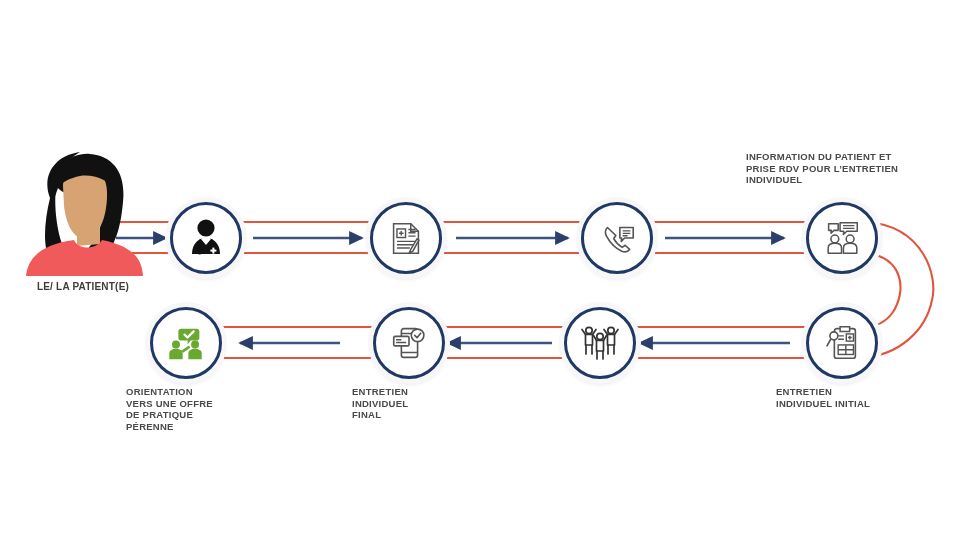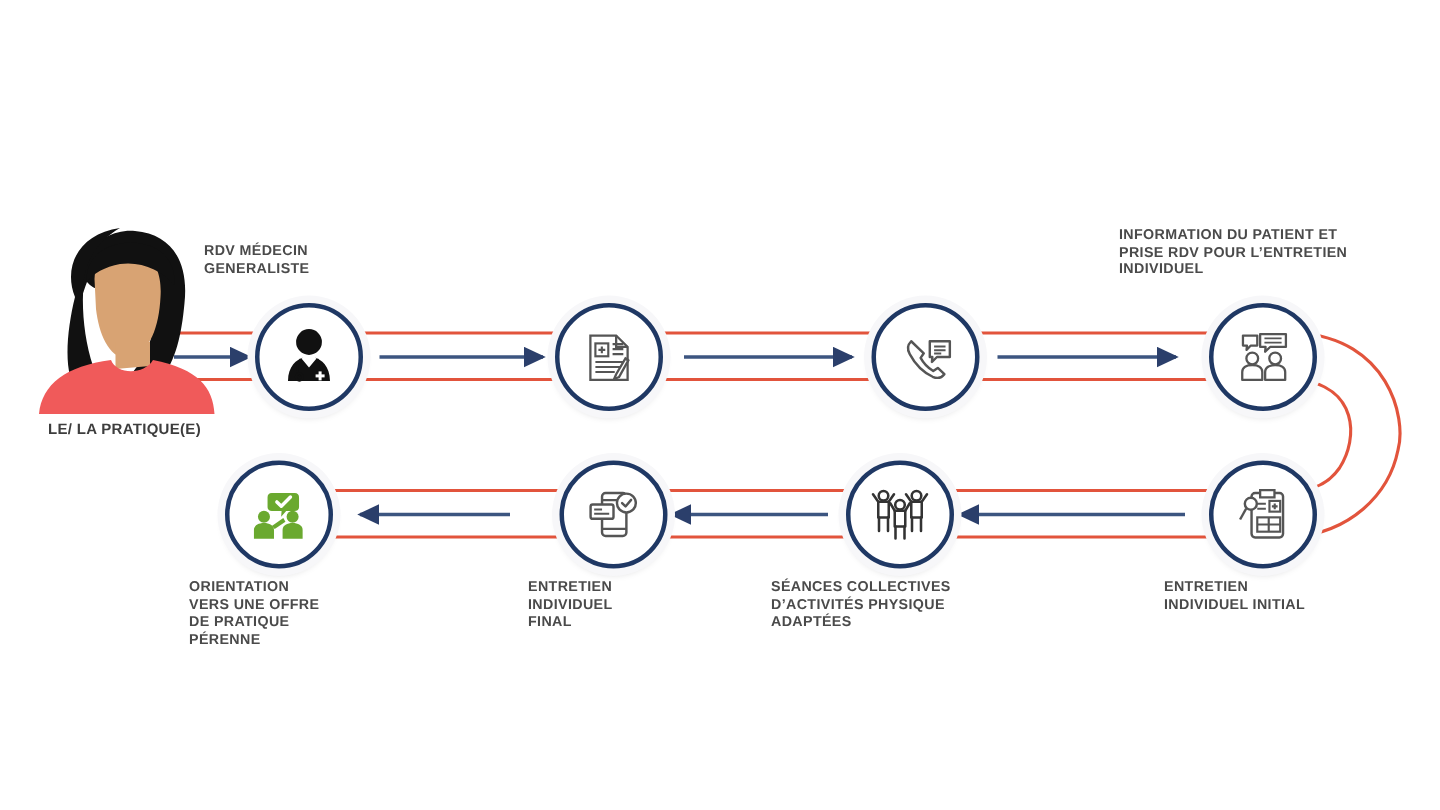--- a/index.html
+++ b/index.html
@@ -84,24 +84,22 @@
                C32,56 34,78 40,96 C44,110 38,118 30,112 C20,104 22,74 28,50 Z" fill="#111111"></path>
       <path d="M41,38 C41,24 56,18 68,20 C82,22 86,36 85,50
                C84,70 78,86 66,90 C52,94 44,76 42,58 Z" fill="#d8a373"></path>
       <path d="M55,80 L78,80 L78,96 L55,98 Z" fill="#d8a373"></path>
       <path d="M4,128 C6,108 22,96 52,92 C56,102 74,102 80,92
                C110,98 120,110 121,128 Z" fill="#f05a5a"></path>
       <path d="M36,40 C34,22 52,12 70,14 C88,16 96,30 94,42
                C86,32 72,26 58,28 C48,30 40,34 36,40 Z" fill="#111111"></path>
     </svg>
   </div>
-  <div id="patient-label">LE/ LA PRATIQUE(E)</div>
-
-  <div class="label" style="left:136px;top:162px;width:150px;">RDV MÉDECIN
-GENERALISTE</div>
+  <div id="patient-label">LE/ LA PATIENT(E)</div>
+
   <div class="node" style="left:170px;top:202px;">
     <svg width="44" height="44" viewBox="0 0 44 44">
       <circle cx="22" cy="12" r="8.6" fill="#111111"></circle>
       <path d="M8,38 C8,28 14,23.5 18,22.5 L22,28 L26,22.5 C30,23.5 36,28 36,38 Z" fill="#111111"></path>
       <path d="M17,23 L22,29 L27,23 L25.4,22.2 L22,26.3 L18.6,22.2 Z" fill="#ffffff"></path>
       <path d="M16.5,23.5 C13.5,27 13.2,32.5 16.3,34.6" fill="none" stroke="#111111" stroke-width="1.5"></path>
       <circle cx="15.6" cy="35.4" r="2.3" fill="none" stroke="#111111" stroke-width="1.5"></circle>
       <path d="M27.5,23.5 C30.5,27 30.8,31 29.4,33.2" fill="none" stroke="#111111" stroke-width="1.5"></path>
       <g fill="#ffffff">
           <rect x="28.4" y="31.6" width="2" height="6"></rect>
@@ -198,23 +196,20 @@
         <path d="M26,8.5 L29.5,13.5 L36.5,13.5 L40,8.5"></path>
         <path d="M29.5,13.5 L29.5,24 L36.5,24 L36.5,13.5"></path>
         <path d="M30,24 L30,33 M36,24 L36,33"></path>
         <circle cx="22" cy="15.5" r="3.2"></circle>
         <path d="M15.5,14.5 L18.5,19.5 L25.5,19.5 L28.5,14.5"></path>
         <path d="M18.5,19.5 L18.5,30 L25.5,30 L25.5,19.5"></path>
         <path d="M19,30 L19,38 M25,30 L25,38"></path>
       </g>
     </svg>
   </div>
-  <div class="label" style="left:514px;top:386px;width:172px;">SÉANCES COLLECTIVES
-D’ACTIVITÉS PHYSIQUE
-ADAPTÉES</div>
 
   <div class="node" style="left:806px;top:307px;">
     <svg width="42" height="42" viewBox="0 0 44 44">
       <rect x="14" y="7" width="22" height="31" rx="2.5" fill="#ffffff" stroke="#555555" stroke-width="1.7"></rect>
       <path d="M20,5 L30,5 L30,10 L20,10 Z" fill="#ffffff" stroke="#555555" stroke-width="1.6"></path>
       <g fill="none" stroke="#555555" stroke-width="1.5">
         <path d="M18,14.5 L24,14.5 M18,18 L24,18"></path>
         <rect x="26.5" y="12.5" width="7.5" height="7.5"></rect>
         <path d="M30.2,14.3 L30.2,18.3 M28.2,16.3 L32.2,16.3"></path>
         <rect x="18" y="24" width="16" height="10"></rect>

